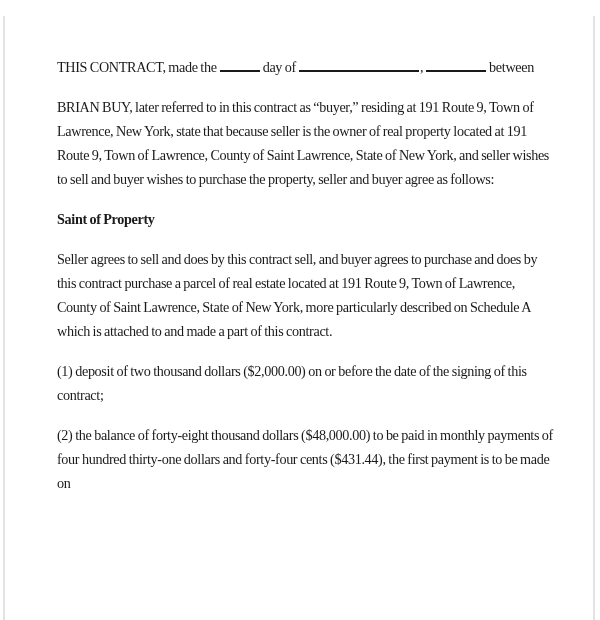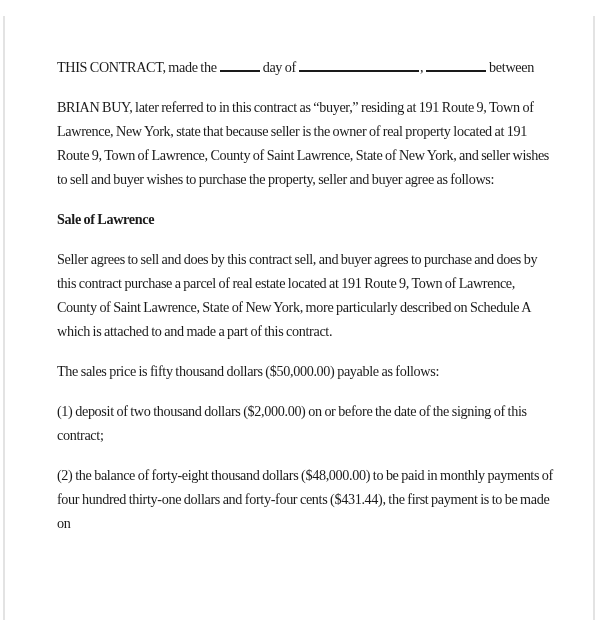--- a/index.html
+++ b/index.html
@@ -79,26 +79,25 @@
   <div class="doc-title">SALE OF REAL ESTATE CONTRACT</div>
 
   <div class="content">
     <p class="opening">
       <span>THIS CONTRACT, made the</span><span class="blank short"></span><span>day of</span><span class="blank long"></span><span>,</span><span class="blank mid"></span><span>between</span>
     </p>
 
 
     <p>BRIAN BUY, later referred to in this contract as “buyer,” residing at 191 Route 9, Town of Lawrence, New York, state that because seller is the owner of real property located at 191 Route 9, Town of Lawrence, County of Saint Lawrence, State of New York, and seller wishes to sell and buyer wishes to purchase the property, seller and buyer agree as follows:</p>
 
-    <p class="heading">Sale of Lawrence</p>
+    <p class="heading">Saint of Property</p>
 
     <p>Seller agrees to sell and does by this contract sell, and buyer agrees to purchase and does by this contract purchase a parcel of real estate located at 191 Route 9, Town of Lawrence, County of Saint Lawrence, State of New York, more particularly described on Schedule A which is attached to and made a part of this contract.</p>
 
 
-    <p>The sales price is fifty thousand dollars ($50,000.00) payable as follows:</p>
 
     <p>(1) deposit of two thousand dollars ($2,000.00) on or before the date of the signing of this contract;</p>
 
     <p style="margin-bottom:0;">
       <span>(2) the balance of forty-eight thousand dollars ($48,000.00) to be paid in monthly payments of four hundred thirty-one dollars and forty-four cents ($431.44), the first payment is to be made on</span>
       
     </p>
   </div>
 </div>
 

